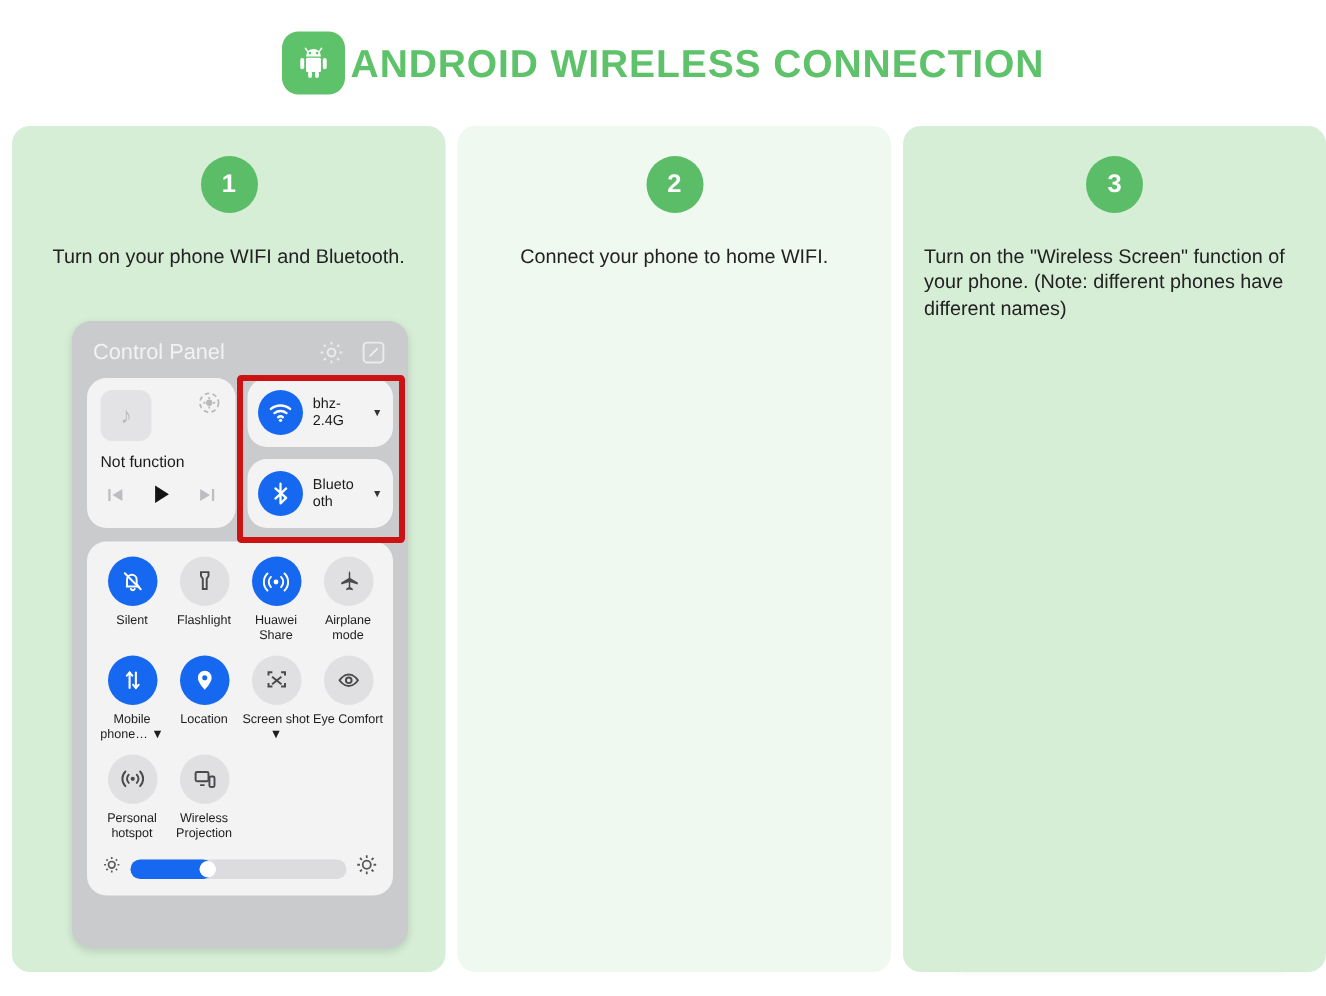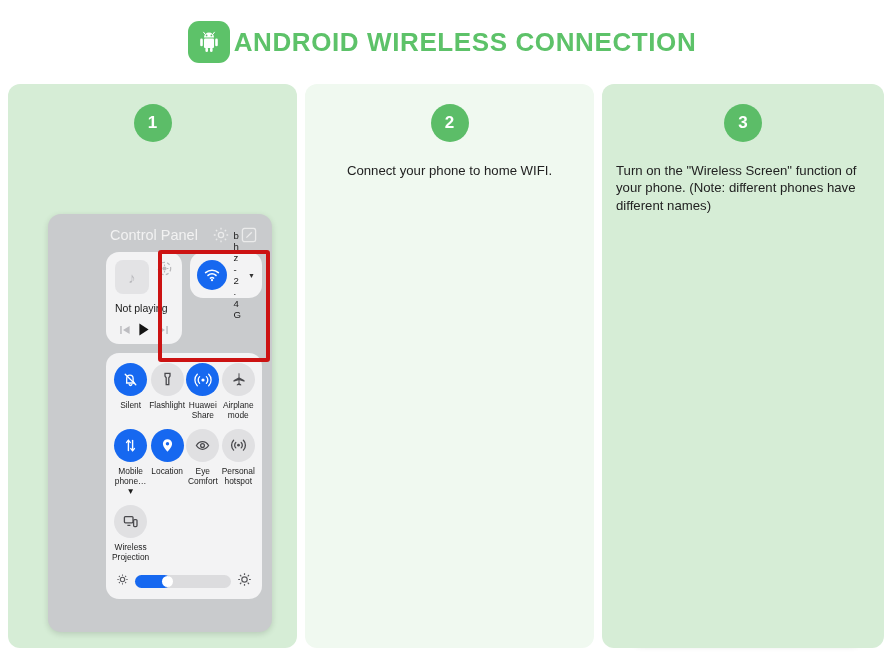--- a/index.html
+++ b/index.html
@@ -66,21 +66,20 @@
     line-height:1.32;
   }
   .step-caption.left { text-align:left; padding:0 12px 0 14px; }
 
   
   .phone {
     position:absolute;
     border-radius:13px;
     overflow:hidden;
     background:#d4d4d4;
-    padding-left:48px;
   }
 
   
   .phone-1 {
     left:40px; top:130px;
     width:224px; height:418px;
     background:#c9cbcd;
     box-shadow:0 2px 6px rgba(0,0,0,.14);
   }
   .cp-header {
@@ -265,20 +264,21 @@
       <path d="M7.6 3.2l1.6 2.2M18.4 3.2l-1.6 2.2" stroke="#ffffff" stroke-width="1" fill="none" stroke-linecap="round"></path>
     </svg>
   </div>
   <div class="header-title">ANDROID WIRELESS CONNECTION</div>
 </div>
 
 <div class="panels">
 
   <div class="panel panel-1">
     <div class="step-badge">1</div>
+    <div class="step-caption">Turn on your phone WIFI and Bluetooth.</div>
 
     <div class="phone phone-1">
 
       <div class="cp-header">
         <div class="cp-title">Control Panel</div>
         <span class="cp-icon">
           <svg width="18" height="18" viewBox="0 0 18 18">
               <g fill="none" stroke="#f0f0f0" stroke-width="1.3">
             <circle cx="9" cy="9" r="2.6"></circle>
             <path d="M9 1.8v1.8M9 14.4v1.8M1.8 9h1.8M14.4 9h1.8M3.9 3.9l1.3 1.3M12.8 12.8l1.3 1.3M14.1 3.9l-1.3 1.3M5.2 12.8l-1.3 1.3"></path>
@@ -303,21 +303,21 @@
             <span class="media-cast">
               <svg width="17" height="17" viewBox="0 0 17 17">
                   <g fill="none" stroke="#8a8a8e" stroke-width="1.2">
                 <circle cx="8.5" cy="8.5" r="6.2" stroke-dasharray="3 2.2"></circle>
                 <circle cx="8.5" cy="8.5" r="2.1" fill="#8a8a8e" stroke="none"></circle>
                 <path d="M8.5 4.6v1.4M8.5 11v1.4M4.6 8.5H6M11 8.5h1.4"></path>
               </g>
                 </svg>
             </span>
           </div>
-          <div class="media-label">Not playing</div>
+          <div class="media-label">Not function</div>
           <div class="media-controls">
             <span>
               <svg width="14" height="14" viewBox="0 0 14 14">
                   <g fill="#bdbdc1">
                     <rect x="2.2" y="3" width="1.5" height="8"></rect>
                     <path d="M11.6 3v8L5 7z"></path>
                   </g>
                 </svg>
             </span>
             <span>
@@ -344,20 +344,29 @@
                 <path d="M2.6 6.6a10 10 0 0 1 12.8 0"></path>
                 <path d="M5 9.4a6.4 6.4 0 0 1 8 0"></path>
                 <path d="M7.4 12.1a2.8 2.8 0 0 1 3.2 0"></path>
               </g>
                   <circle cx="9" cy="14.2" r="1.1" fill="#fff"></circle>
                 </svg>
             </span>
             <span class="toggle-text">bhz-2.4G</span>
             <span class="caret">▼</span>
           </div>
+          <div class="toggle-pill">
+            <span class="toggle-dot">
+              <svg width="16" height="16" viewBox="0 0 16 16">
+                  <path d="M8 1.4v13.2l3.8-3.7L4.6 4.6M4.6 11.4l7.2-6.8" fill="none" stroke="#fff" stroke-width="1.5" stroke-linejoin="round" stroke-linecap="round"></path>
+                </svg>
+            </span>
+            <span class="toggle-text">Bluetooth</span>
+            <span class="caret">▼</span>
+          </div>
         </div>
 
       </div>
 
       <div class="tiles-card">
         <div class="tiles-grid">
 
           <div class="tile">
             <span class="tile-circle on">
               <svg width="17" height="17" viewBox="0 0 17 17">
@@ -422,20 +431,31 @@
           <div class="tile">
             <span class="tile-circle on">
               <svg width="17" height="17" viewBox="0 0 17 17">
                   <path d="M8.5 2.2a4.6 4.6 0 0 0-4.6 4.6c0 3.4 4.6 8 4.6 8s4.6-4.6 4.6-8A4.6 4.6 0 0 0 8.5 2.2z" fill="#fff"></path>
                   <circle cx="8.5" cy="6.8" r="1.7" fill="#1668f0"></circle>
                 </svg>
             </span>
             <span class="tile-label">Location</span>
           </div>
 
+          <div class="tile">
+            <span class="tile-circle">
+              <svg width="17" height="17" viewBox="0 0 17 17">
+                  <g fill="none" stroke="#4a4a4e" stroke-width="1.3">
+                    <path d="M3 5.4V3.2h2.6M14 5.4V3.2h-2.6M3 10.4v2.2h2.6M14 10.4v2.2h-2.6"></path>
+                    <path d="M5.4 6.2l6.2 5M11.6 6.2l-6.2 5"></path>
+                  </g>
+                </svg>
+            </span>
+            <span class="tile-label">Screen shot ▼</span>
+          </div>
 
           <div class="tile">
             <span class="tile-circle">
               <svg width="17" height="17" viewBox="0 0 17 17">
                   <g fill="none" stroke="#4a4a4e" stroke-width="1.3">
                     <path d="M2.4 8.5s2.4-3.8 6.1-3.8 6.1 3.8 6.1 3.8-2.4 3.8-6.1 3.8S2.4 8.5 2.4 8.5z"></path>
                     <circle cx="8.5" cy="8.5" r="1.9"></circle>
                   </g>
                 </svg>
             </span>

